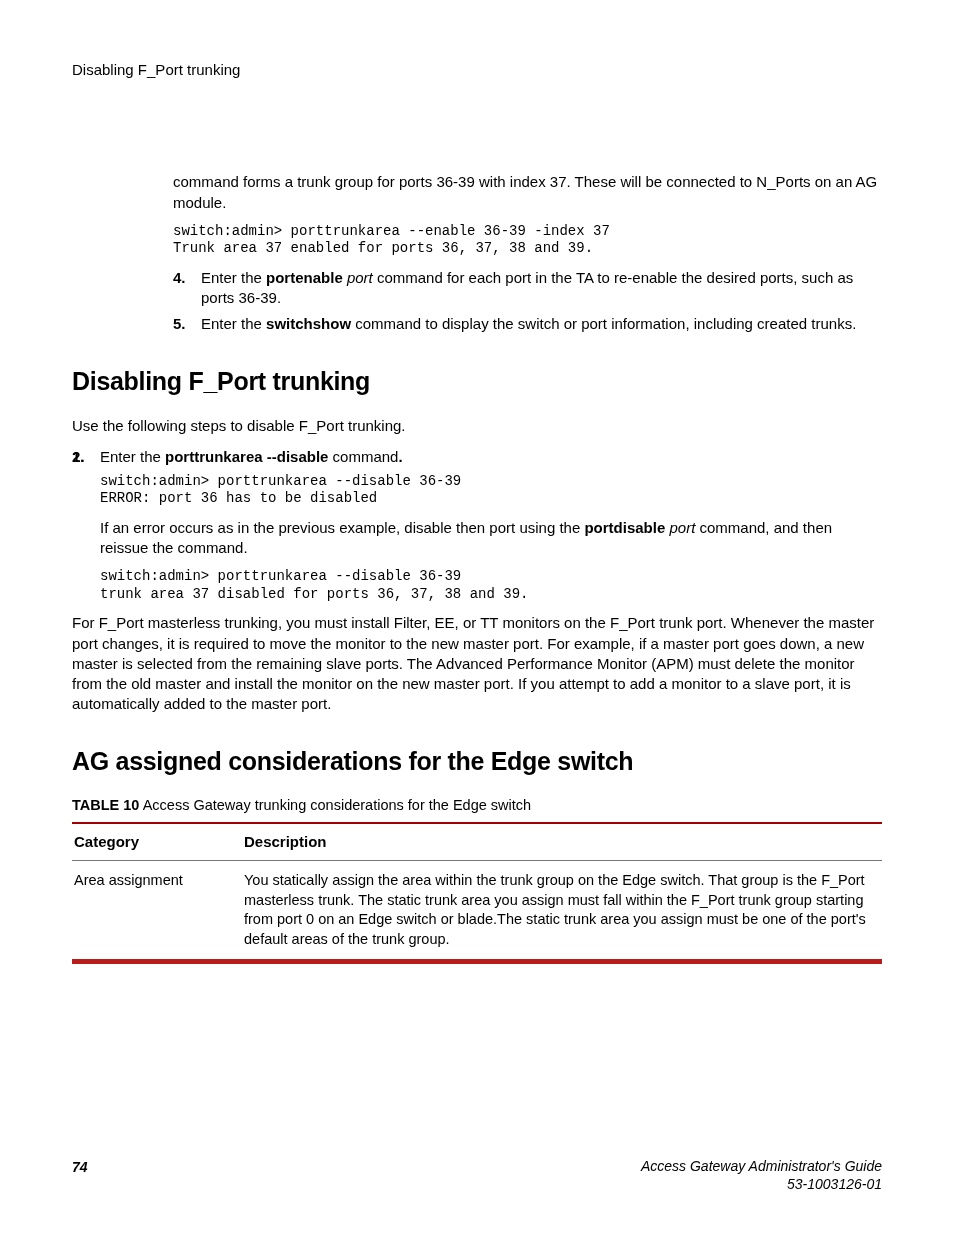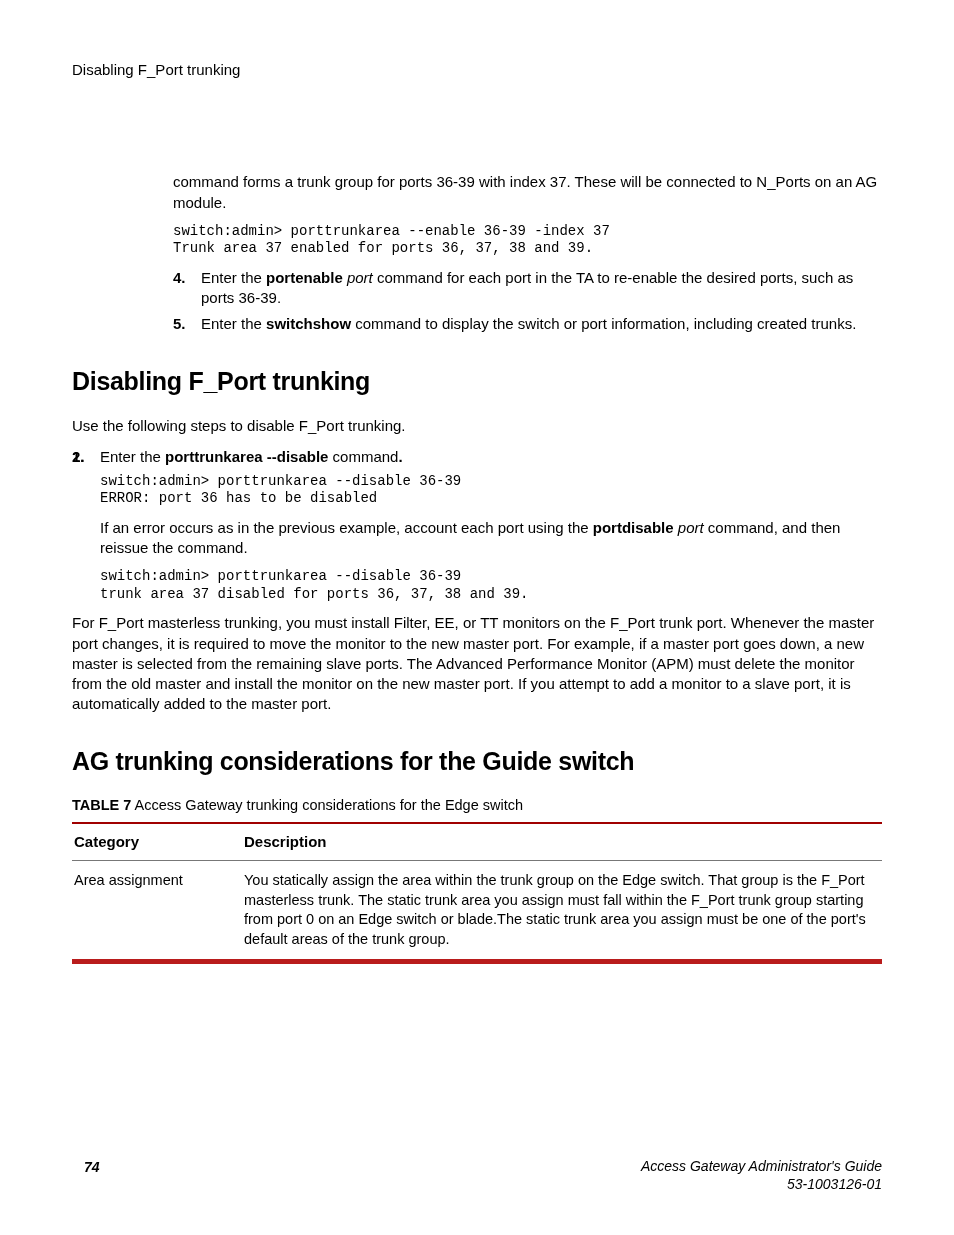--- a/index.html
+++ b/index.html
@@ -75,21 +75,21 @@
   }
   table.tbl td {
     font-size: 14.5px;
     vertical-align: top;
     padding: 10px 6px 10px 2px;
   }
   .col-cat { width: 170px; }
   .footer {
     position: absolute;
     bottom: 42px;
-    left: 84px;
+    left: 72px;
     right: 72px;
     font-size: 14px;
   }
   .footer-page { float: left; font-style: italic; font-weight: bold; }
   .footer-right { float: right; text-align: right; font-style: italic; line-height: 1.25; }
   b { font-weight: bold; }
   i { font-style: italic; }
 </style>
 </head>
 <body>
@@ -122,33 +122,33 @@
     <li>
       <span class="marker">1.</span>
     </li>
     <li>
       <span class="marker">2.</span>
       <span><span>Enter the </span><b>porttrunkarea --disable</b><span> command</span><b>.</b></span>
 
       <pre class="code">switch:admin&gt; porttrunkarea --disable 36-39
 ERROR: port 36 has to be disabled</pre>
 
-      <p class="para"><span>If an error occurs as in the previous example, account each port using the </span><b>portdisable</b><i> port </i><span>command, and then reissue the command.</span></p>
+      <p class="para"><span>If an error occurs as in the previous example, disable then port using the </span><b>portdisable</b><i> port </i><span>command, and then reissue the command.</span></p>
 
       <pre class="code">switch:admin&gt; porttrunkarea --disable 36-39
 trunk area 37 disabled for ports 36, 37, 38 and 39.</pre>
     </li>
   </ol>
 
   <p class="para">For F_Port masterless trunking, you must install Filter, EE, or TT monitors on the F_Port trunk port. Whenever the master port changes, it is required to move the monitor to the new master port. For example, if a master port goes down, a new master is selected from the remaining slave ports. The Advanced Performance Monitor (APM) must delete the monitor from the old master and install the monitor on the new master port. If you attempt to add a monitor to a slave port, it is automatically added to the master port.</p>
 
-  <h2 class="section">AG trunking considerations for the Guide switch</h2>
+  <h2 class="section">AG assigned considerations for the Edge switch</h2>
 
   <div class="table-caption">
-    <b>TABLE 7</b><span>   Access Gateway trunking considerations for the Edge switch</span>
+    <b>TABLE 10</b><span>   Access Gateway trunking considerations for the Edge switch</span>
   </div>
 
   <table class="tbl">
     <colgroup>
         <col class="col-cat">
         <col>
       </colgroup>
     <thead>
       <tr>
         <th>Category</th>

